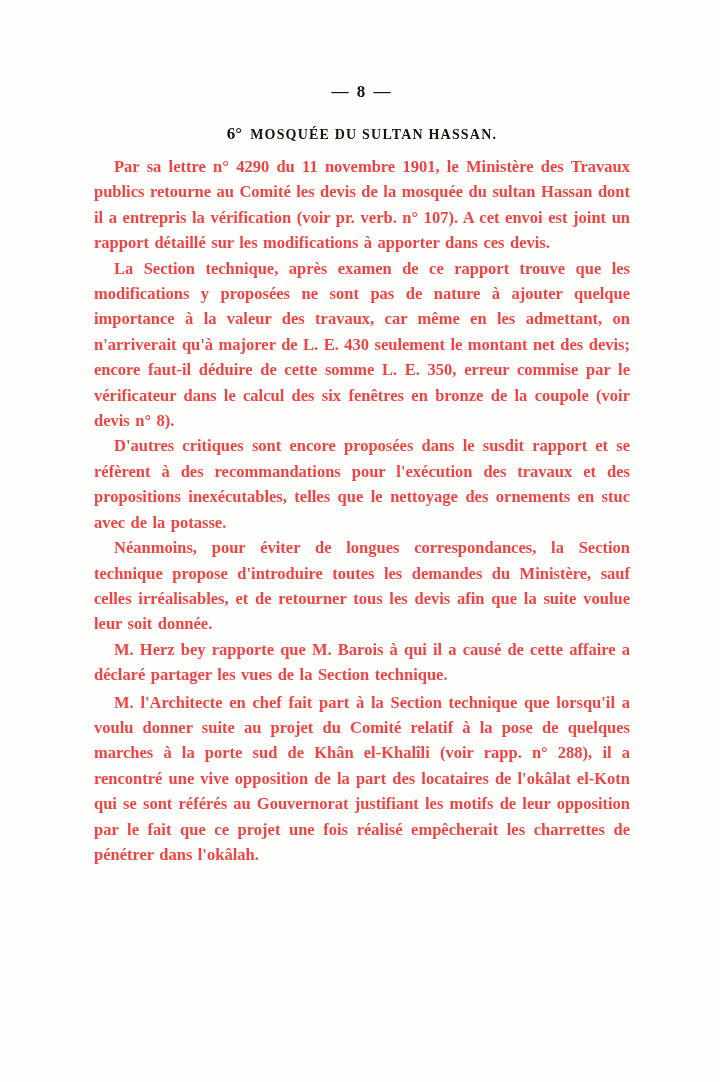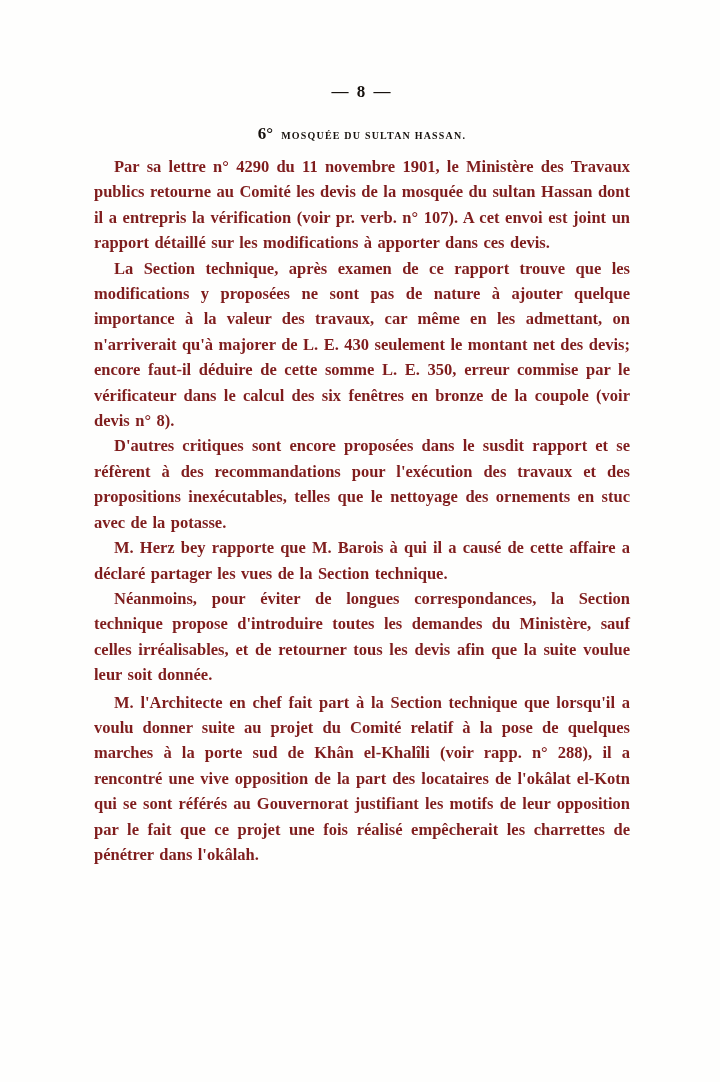--- a/index.html
+++ b/index.html
@@ -33,55 +33,55 @@
     font-weight: bold;
     color: #17120e;
     white-space: nowrap;
   }
   .section-heading .num {
     font-size: 17px;
     font-weight: bold;
     margin-right: 8px;
   }
   .section-heading .title {
-    font-size: 10px;
+    font-size: 14px;
     letter-spacing: 1.2px;
     font-weight: bold;
   }
   .body-text p {
     margin: 0;
     text-align: justify;
     text-indent: 20px;
     font-size: 16.5px;
     line-height: 25.4px;
     font-weight: bold;
     word-spacing: 0.08em;
-    color: #7f1d1d;
+    color: #ef4444;
   }
   .section {
     margin-bottom: 2px;
   }
 </style>
 </head>
 <body>
 
 <div class="page">
 
   <div class="page-number">— 8 —</div>
 
   <div class="section">
     <div class="section-heading">
       <span class="num">6°</span><span class="title">MOSQUÉE DU SULTAN HASSAN.</span>
     </div>
     <div class="body-text">
       <p>Par sa lettre n° 4290 du 11 novembre 1901, le Ministère des Travaux publics retourne au Comité les devis de la mosquée du sultan Hassan dont il a entrepris la vérification (voir pr. verb. n° 107). A cet envoi est joint un rapport détaillé sur les modifications à apporter dans ces devis.</p>
       <p>La Section technique, après examen de ce rapport trouve que les modifications y proposées ne sont pas de nature à ajouter quelque importance à la valeur des travaux, car même en les admettant, on n'arriverait qu'à majorer de L. E. 430 seulement le montant net des devis; encore faut-il déduire de cette somme L. E. 350, erreur commise par le vérificateur dans le calcul des six fenêtres en bronze de la coupole (voir devis n° 8).</p>
       <p>D'autres critiques sont encore proposées dans le susdit rapport et se réfèrent à des recommandations pour l'exécution des travaux et des propositions inexécutables, telles que le nettoyage des ornements en stuc avec de la potasse.</p>
+      <p>Néanmoins, pour éviter de longues correspondances, la Section technique propose d'introduire toutes les demandes du Ministère, sauf celles irréalisables, et de retourner tous les devis afin que la suite voulue leur soit donnée.</p>
       <p>M. Herz bey rapporte que M. Barois à qui il a causé de cette affaire a déclaré partager les vues de la Section technique.</p>
-      <p>Néanmoins, pour éviter de longues correspondances, la Section technique propose d'introduire toutes les demandes du Ministère, sauf celles irréalisables, et de retourner tous les devis afin que la suite voulue leur soit donnée.</p>
     </div>
   </div>
 
   <div class="section">
     <div class="body-text">
       <p>M. l'Architecte en chef fait part à la Section technique que lorsqu'il a voulu donner suite au projet du Comité relatif à la pose de quelques marches à la porte sud de Khân el-Khalîli (voir rapp. n° 288), il a rencontré une vive opposition de la part des locataires de l'okâlat el-Kotn qui se sont référés au Gouvernorat justifiant les motifs de leur opposition par le fait que ce projet une fois réalisé empêcherait les charrettes de pénétrer dans l'okâlah.</p>
     </div>
   </div>
 
 </div>

